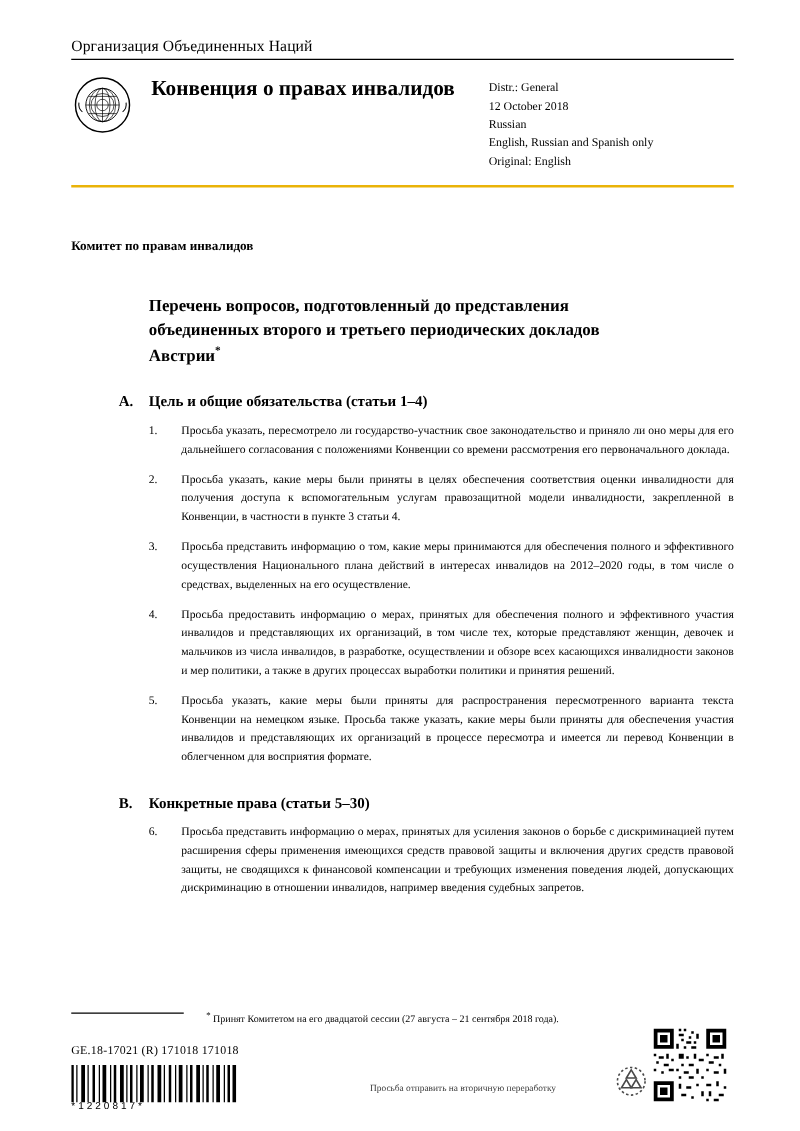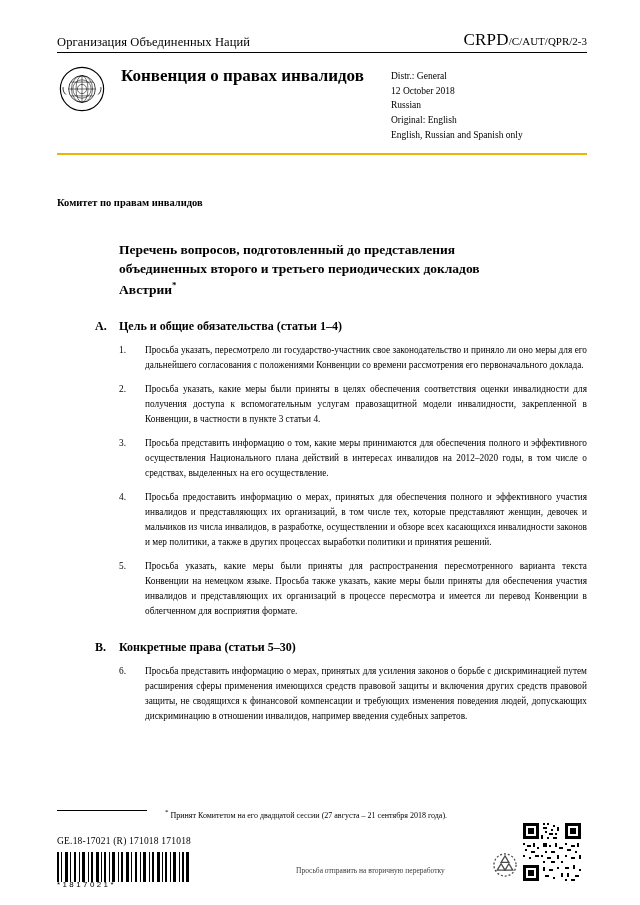--- a/index.html
+++ b/index.html
@@ -204,21 +204,20 @@
 </style>
 </head>
 <body>
 
 <div class="page">
 
   <div class="content">
 
     <div class="masthead-top">
       <div class="org-name">Организация Объединенных Наций</div>
-      <div class="symbol"><span class="sym-main">CRPD</span><span>/C/AUT/QPR/2-3</span></div>
     </div>
 
     <div class="masthead-body">
       <div class="emblem">
         <svg viewBox="0 0 100 100" width="46" height="46" aria-hidden="true">
           <circle cx="50" cy="50" r="47" fill="none" stroke="#000" stroke-width="2.5"></circle>
           <circle cx="50" cy="50" r="29" fill="none" stroke="#000" stroke-width="1.6"></circle>
           <circle cx="50" cy="50" r="20" fill="none" stroke="#000" stroke-width="1.2"></circle>
           <circle cx="50" cy="50" r="10" fill="none" stroke="#000" stroke-width="1.2"></circle>
           <ellipse cx="50" cy="50" rx="13" ry="29" fill="none" stroke="#000" stroke-width="1.2"></ellipse>
@@ -236,22 +235,22 @@
           </g>
         </svg>
       </div>
       <div class="title-block">
         <div class="conv-title">Конвенция о правах инвалидов</div>
       </div>
       <div class="distr-block">
         <div>Distr.: General</div>
         <div>12 October 2018</div>
         <div>Russian</div>
+        <div>English, Russian and Spanish only</div>
         <div>Original: English</div>
-        <div>English, Russian and Spanish only</div>
       </div>
     </div>
 
     <div class="committee">Комитет по правам инвалидов</div>
 
     <div class="doc-title"><span>Перечень вопросов, подготовленный до представления объединенных второго и третьего периодических докладов Австрии</span><span class="star">*</span></div>
 
     <div class="section-head">
       <div class="letter">A.</div>
       <div>Цель и общие обязательства (статьи 1–4)</div>
@@ -326,21 +325,21 @@
         <rect x="105" y="0" width="1" height="30"></rect>
           <rect x="108" y="0" width="2" height="30"></rect>
         <rect x="113" y="0" width="1" height="30"></rect>
           <rect x="116" y="0" width="3" height="30"></rect>
         <rect x="122" y="0" width="1" height="30"></rect>
           <rect x="125" y="0" width="2" height="30"></rect>
         <rect x="129" y="0" width="3" height="30"></rect>
       </g>
     </svg>
   </div>
-  <div class="barcode-text">*1817021*</div>
+  <div class="barcode-text">*1220817*</div>
 
   <div class="recycle-note">Просьба отправить на вторичную переработку</div>
   <div class="recycle-icon">
     <svg width="26" height="26" viewBox="0 0 40 40" aria-hidden="true">
       <g fill="none" stroke="#4a4a4a" stroke-width="2">
         <path d="M20 6 L26 16 L14 16 Z"></path>
         <path d="M8 28 L14 18 L20 28 Z"></path>
         <path d="M32 28 L26 18 L20 28 Z" transform="translate(0,0)"></path>
         <circle cx="20" cy="20" r="17" stroke-dasharray="3 3"></circle>
       </g>

